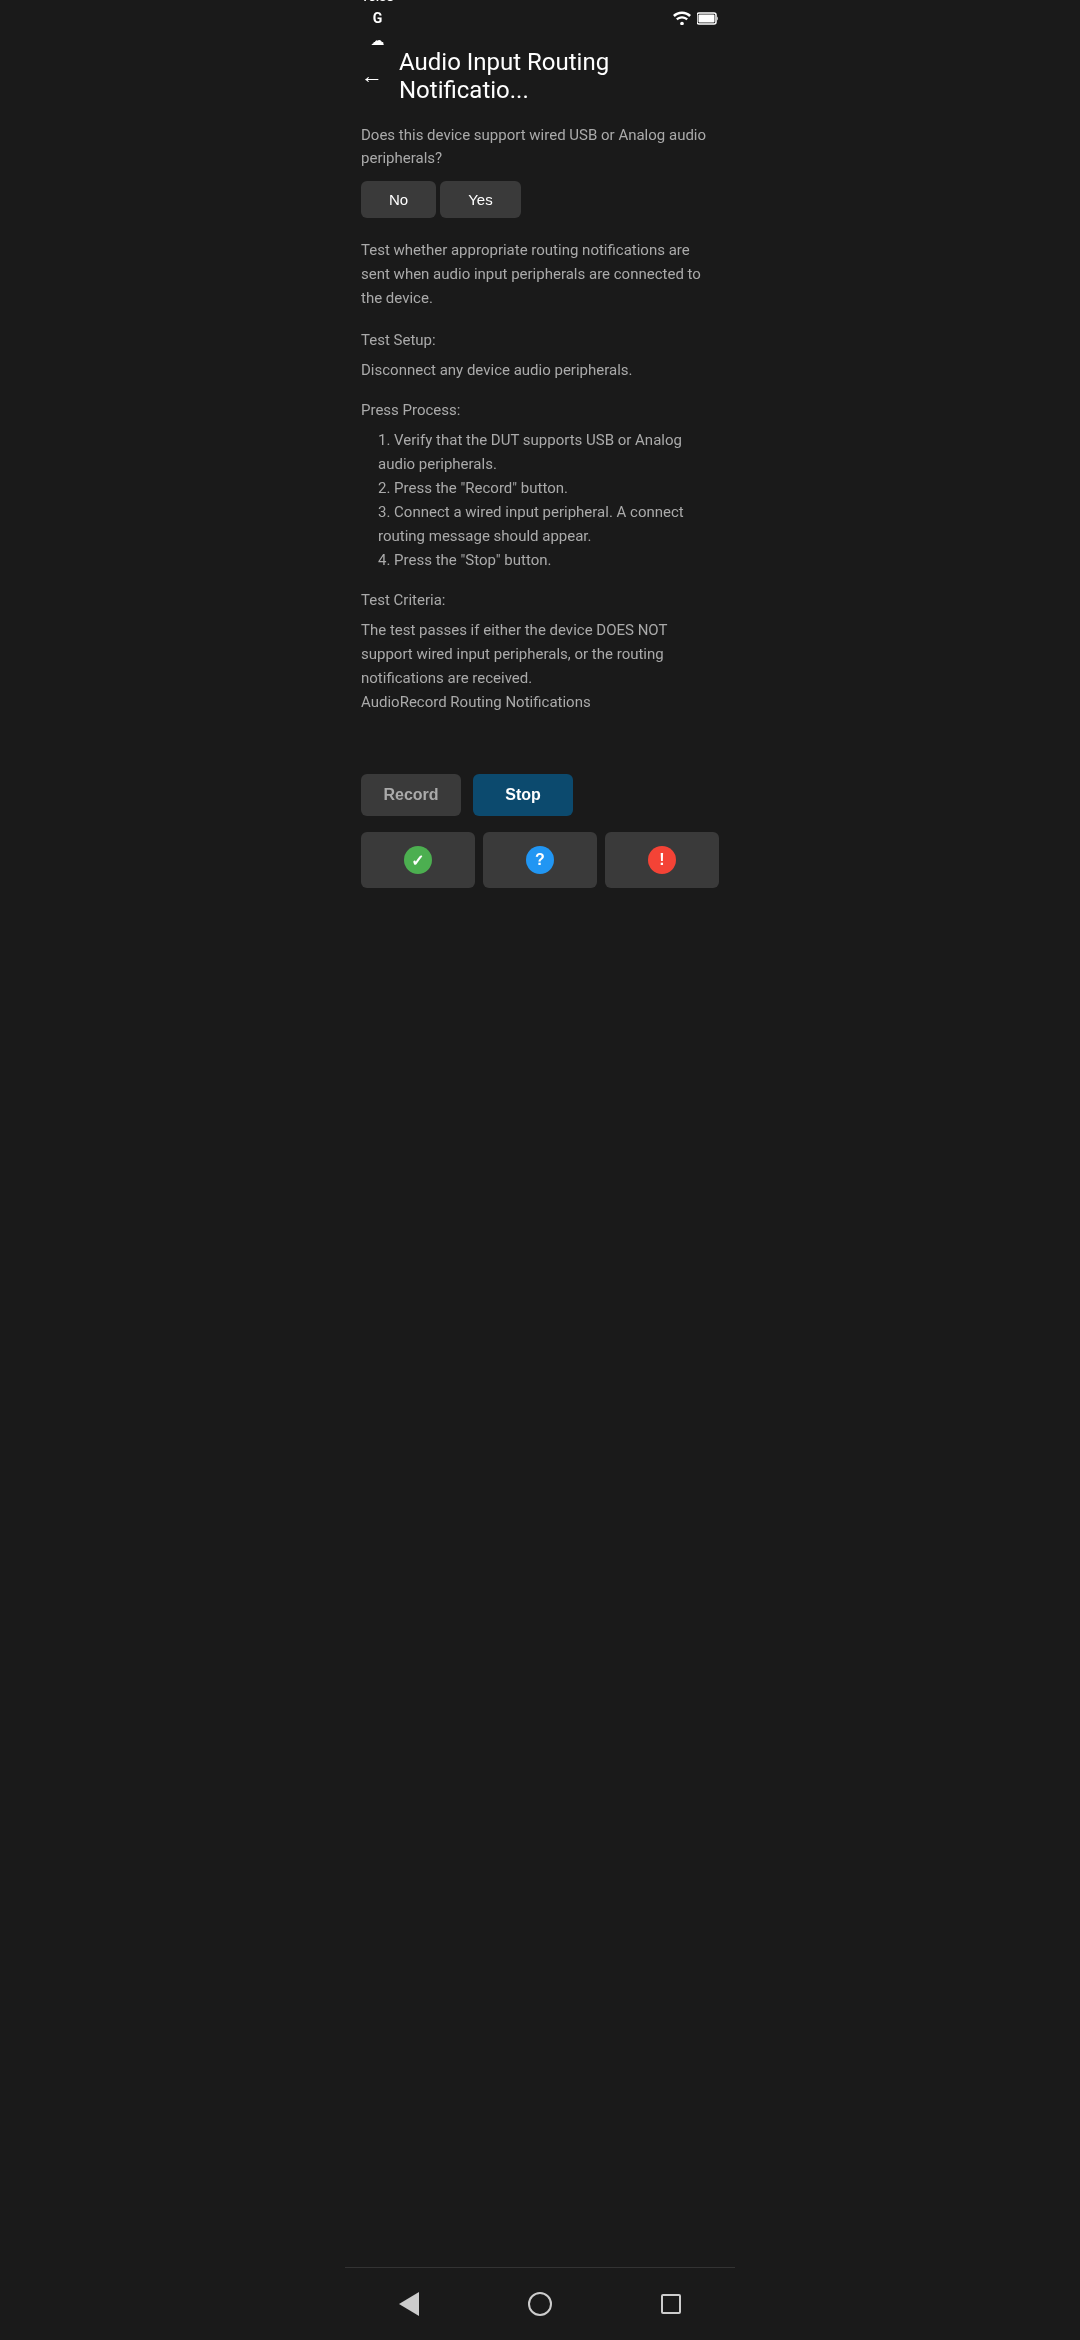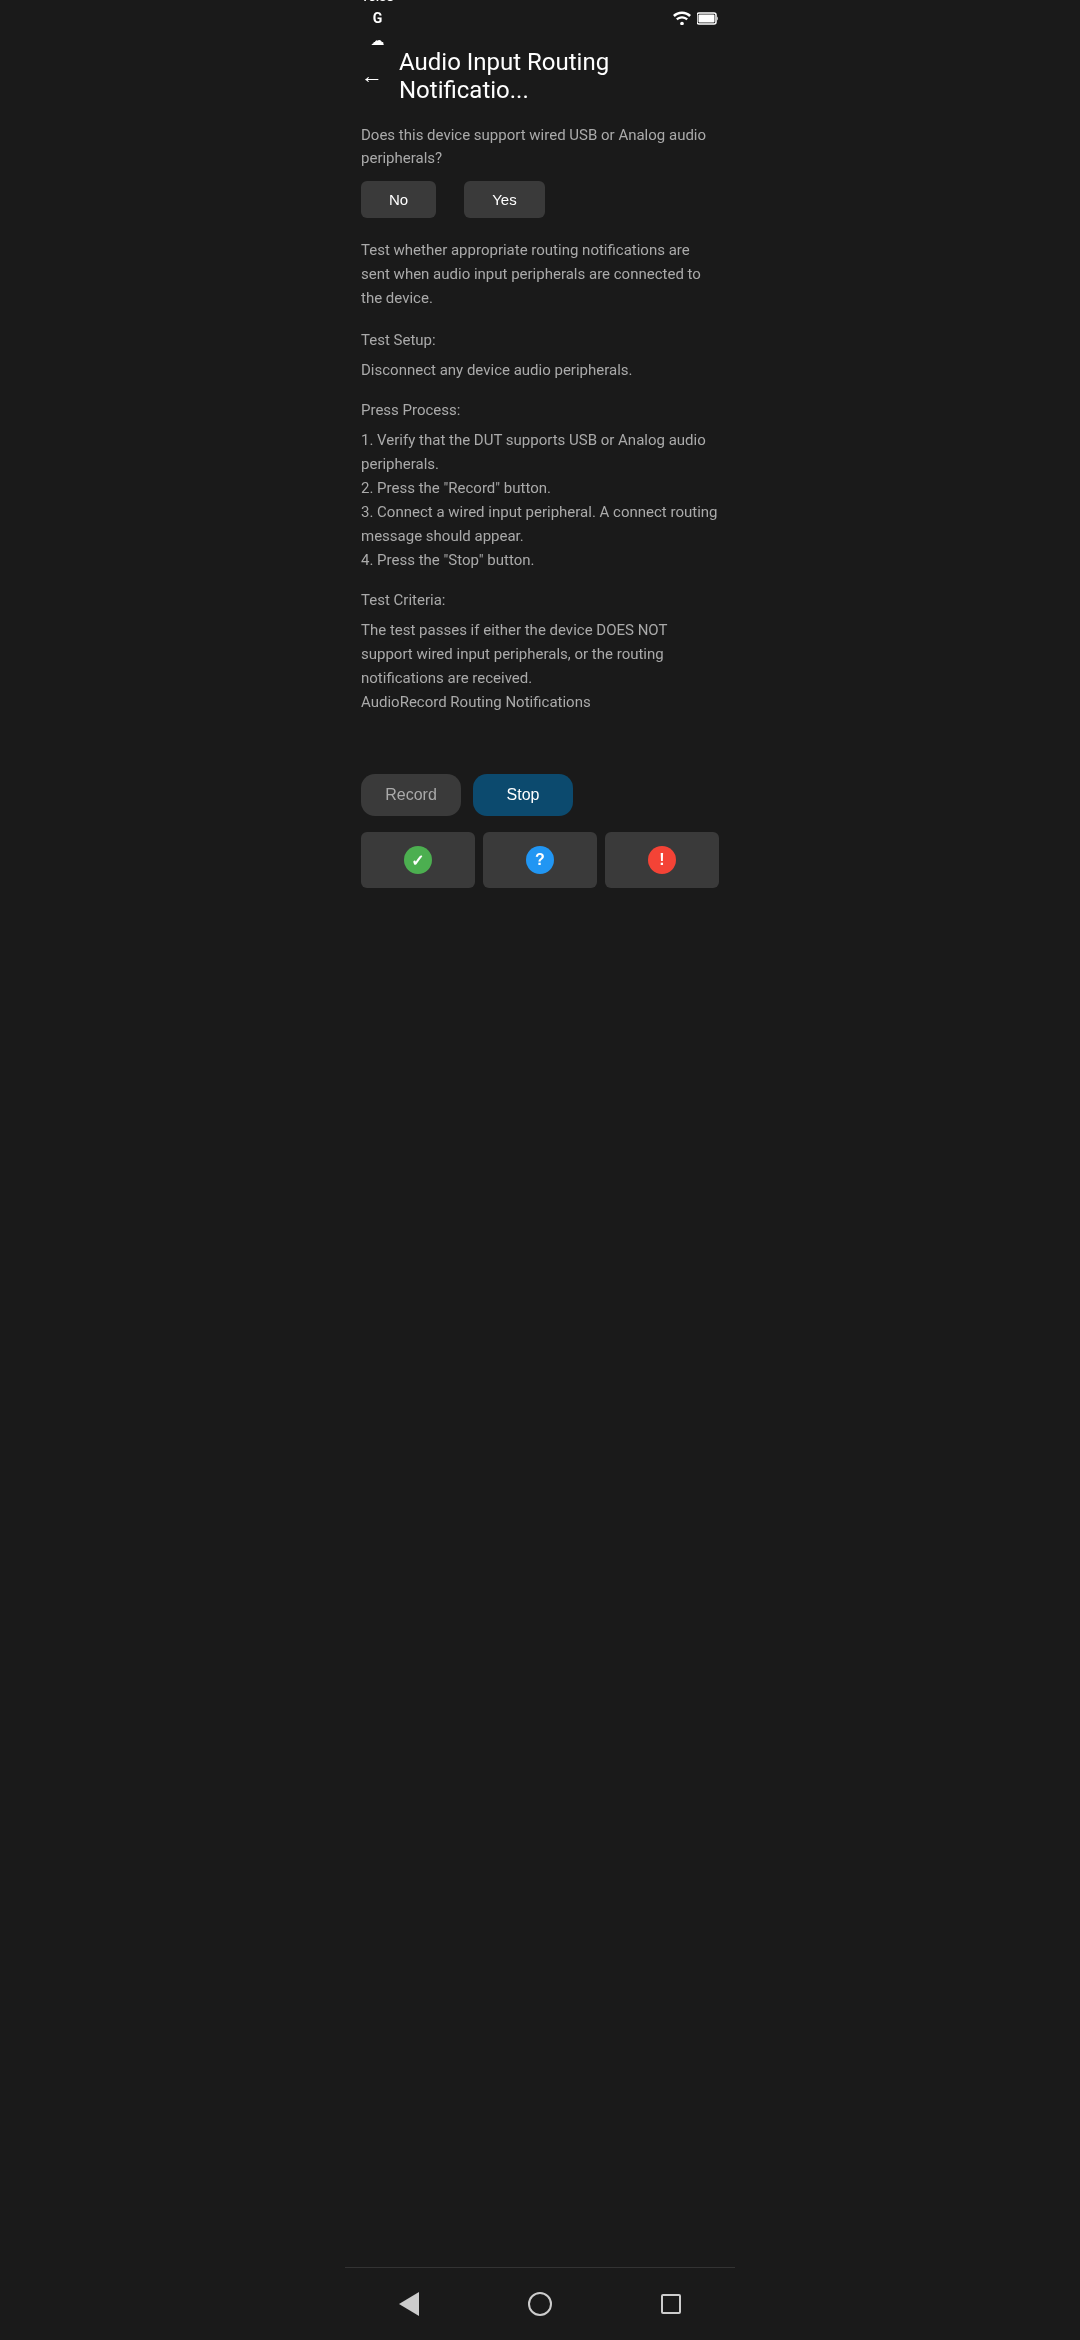--- a/index.html
+++ b/index.html
@@ -73,21 +73,21 @@
 
     .question-text {
       color: #aaaaaa;
       font-size: 15px;
       line-height: 1.5;
       margin-bottom: 12px;
     }
 
     .button-row {
       display: flex;
-      gap: 28px;
+      gap: 4px;
       margin-bottom: 20px;
     }
 
     .choice-btn {
       background-color: #3a3a3a;
       color: #ffffff;
       border: none;
       border-radius: 6px;
       padding: 10px 28px;
       font-size: 15px;
@@ -117,24 +117,24 @@
       display: flex;
       gap: 12px;
       padding: 16px 16px;
       margin-top: 20px;
     }
 
     .action-btn {
       background-color: #3a3a3a;
       color: #aaaaaa;
       border: none;
-      border-radius: 14px;
+      border-radius: 6px;
       padding: 12px 20px;
       font-size: 16px;
-      font-weight: 400;
+      font-weight: 700;
       cursor: pointer;
       min-width: 100px;
     }
 
     .action-btn.active {
       background-color: #0c4a6e;
       color: #ffffff;
     }
 
     .result-buttons-row {
@@ -260,21 +260,21 @@
     <p class="section-text">
       <span>Test Setup:</span>
     </p>
     <p class="section-text">Disconnect any device audio peripherals.</p>
   </div>
 
   <div class="section-block">
     <p class="section-text">
       <span>Press Process:</span>
     </p>
-    <p class="section-text" style="white-space:pre-line;">1. Verify that the DUT supports USB or Analog audio peripherals.
+    <p class="section-text" style="white-space:pre-line;margin-left:17px;">1. Verify that the DUT supports USB or Analog audio peripherals.
 2. Press the "Record" button.
 3. Connect a wired input peripheral. A connect routing message should appear.
 4. Press the "Stop" button.</p>
   </div>
 
   <div class="section-block">
     <p class="section-text">
       <span>Test Criteria:</span>
     </p>
     <p class="section-text" style="white-space:pre-line;">The test passes if either the device DOES NOT support wired input peripherals, or the routing notifications are received.

